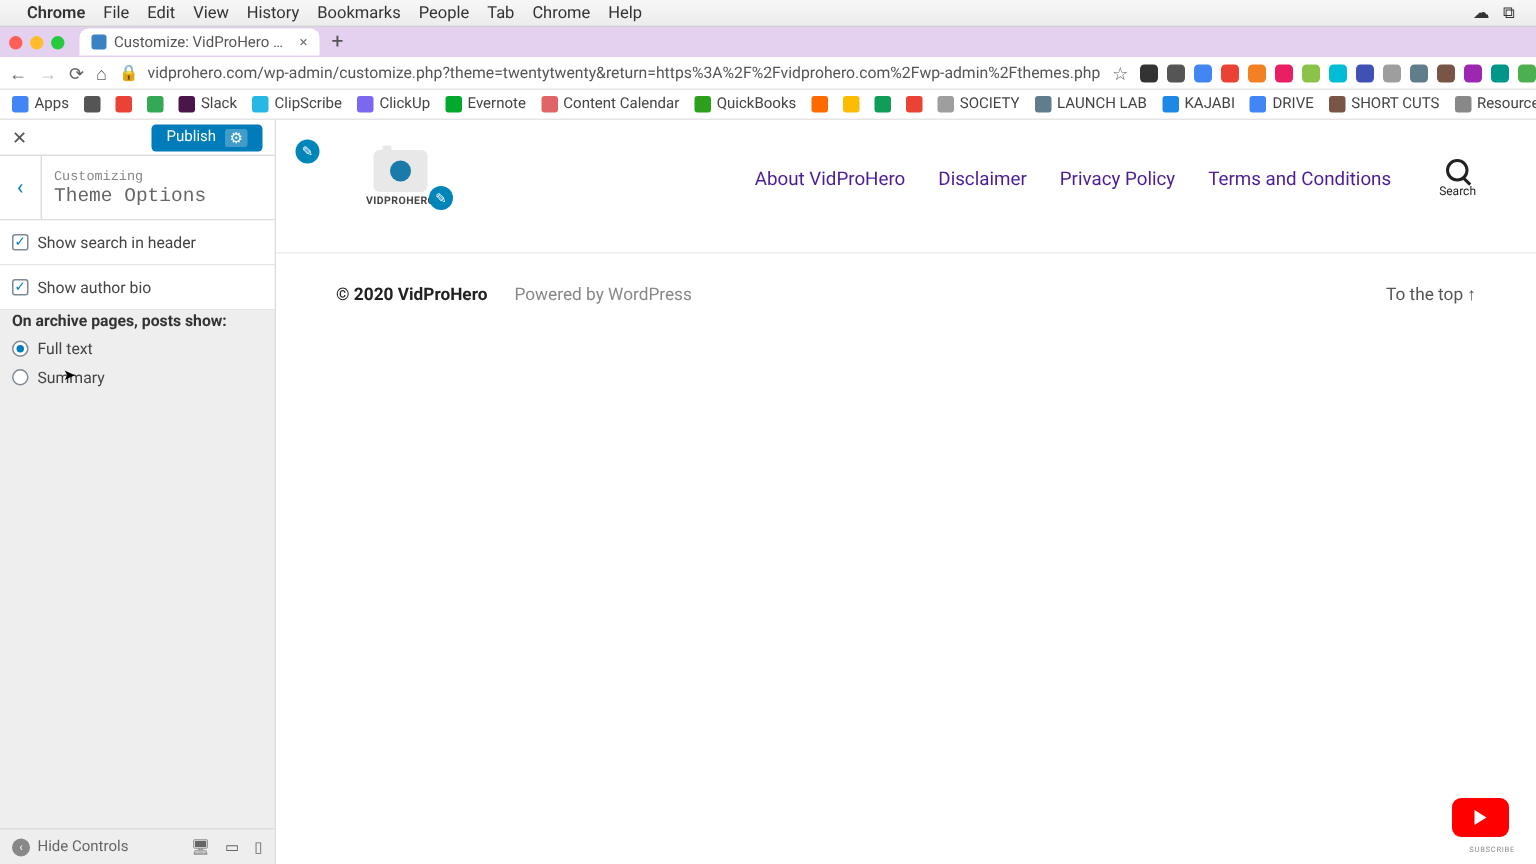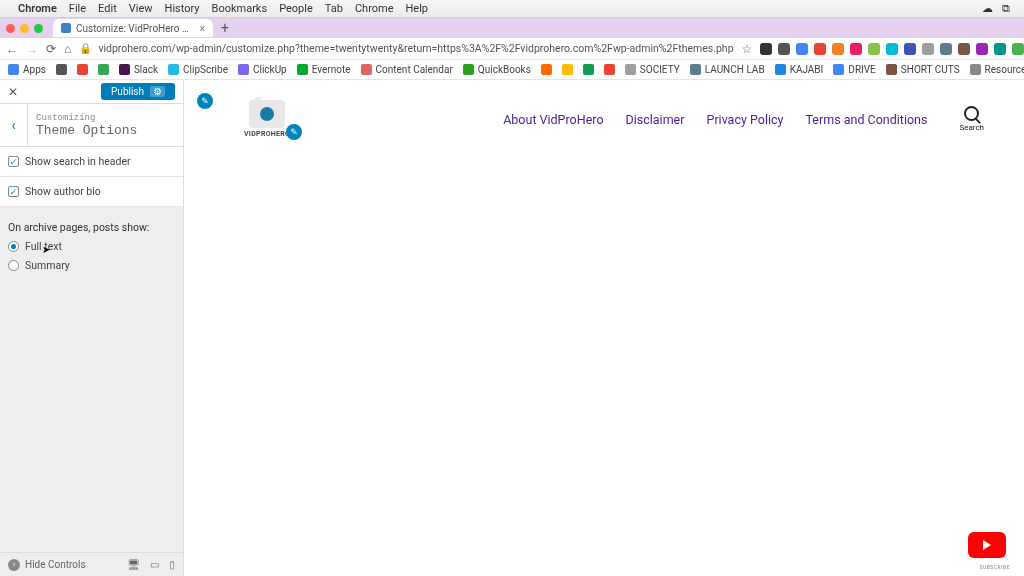--- a/index.html
+++ b/index.html
@@ -50,21 +50,21 @@
 .back-btn { width:28px; height:42px; display:flex; align-items:center; justify-content:center; color:#007cba; border-right:1px solid #ddd; font-size:14px; }
 .panel-title { padding:6px 8px;font-family:Liberation Mono, monospace; }
 .panel-title .breadcrumb { font-size:9px; color:#888; }
 .panel-title .heading { font-size:13px; color:#666; font-weight:400; }
 .controls { padding:0; }
 .control-row { padding:8px 8px; border-bottom:1px solid #e5e5e5; background:#fff; font-size:10.5px; color:#444; display:flex; align-items:center; gap:6px; }
 .control-row.nb { border-bottom:none; background:transparent; padding:4px 8px 2px; }
 .checkbox { width:11px; height:11px; border:1px solid #7e8993; border-radius:2px; display:inline-flex; align-items:center; justify-content:center; background:#fff; color:#007cba; font-size:9px; }
 .radio { width:11px; height:11px; border:1px solid #7e8993; border-radius:50%; display:inline-flex; align-items:center; justify-content:center; background:#fff; }
 .radio.checked::after { content:""; width:5px; height:5px; background:#007cba; border-radius:50%; }
-.section-label { font-size:10.5px; font-weight:400; color:#333; padding:14px 8px 2px; }
+.section-label { font-size:10.5px; font-weight:700; color:#333; padding:0 8px 2px; }
 .sidebar-footer { position:absolute; bottom:0; left:0; right:0; height:24px; background:#eeeeee; border-top:1px solid #ddd; display:flex; align-items:center; padding:0 8px; font-size:10px; color:#666; }
 .sidebar-footer .devices { margin-left:auto; display:flex; gap:10px; color:#666; }
 .sidebar-footer .collapse-icon { width:12px; height:12px; border-radius:50%; background:#888; color:#fff; display:inline-flex; align-items:center; justify-content:center; font-size:8px; margin-right:5px; }
 
 
 .preview { flex:1; background:#fff; position:relative; overflow:hidden; }
 .edit-badge { position:absolute; width:16px; height:16px; background:#0085ba; border-radius:50%; color:#fff; display:flex; align-items:center; justify-content:center; font-size:9px; }
 .site-header { display:flex; align-items:center; padding:20px 40px 30px 40px; }
 .logo { display:flex; flex-direction:column; align-items:center; gap:2px; position:relative; margin-left:20px;}
 .logo-box { width:36px; height:28px; background:#e8e8e8; border-radius:4px; display:flex; align-items:center; justify-content:center; position:relative; }
@@ -286,18 +286,26 @@
         <a class="nav-link">About VidProHero</a>
         <a class="nav-link">Disclaimer</a>
         <a class="nav-link">Privacy Policy</a>
         <a class="nav-link">Terms and Conditions</a>
       </div>
       <div class="search-btn">
         <span class="magnifier"></span>
         <span class="label">Search</span>
       </div>
     </div>
+    <div class="site-footer">
+      <span class="copyright">
+        <span class="c">©</span>
+        <span class="c">2020 VidProHero</span>
+      </span>
+      <span class="powered">Powered by WordPress</span>
+      <span class="to-top">To the top ↑</span>
+    </div>
     <div class="youtube-badge"></div>
     <div class="yt-label">SUBSCRIBE</div>
   </div>
 </div>
 
 <span class="cursor">➤</span>
 
 </body></html>

